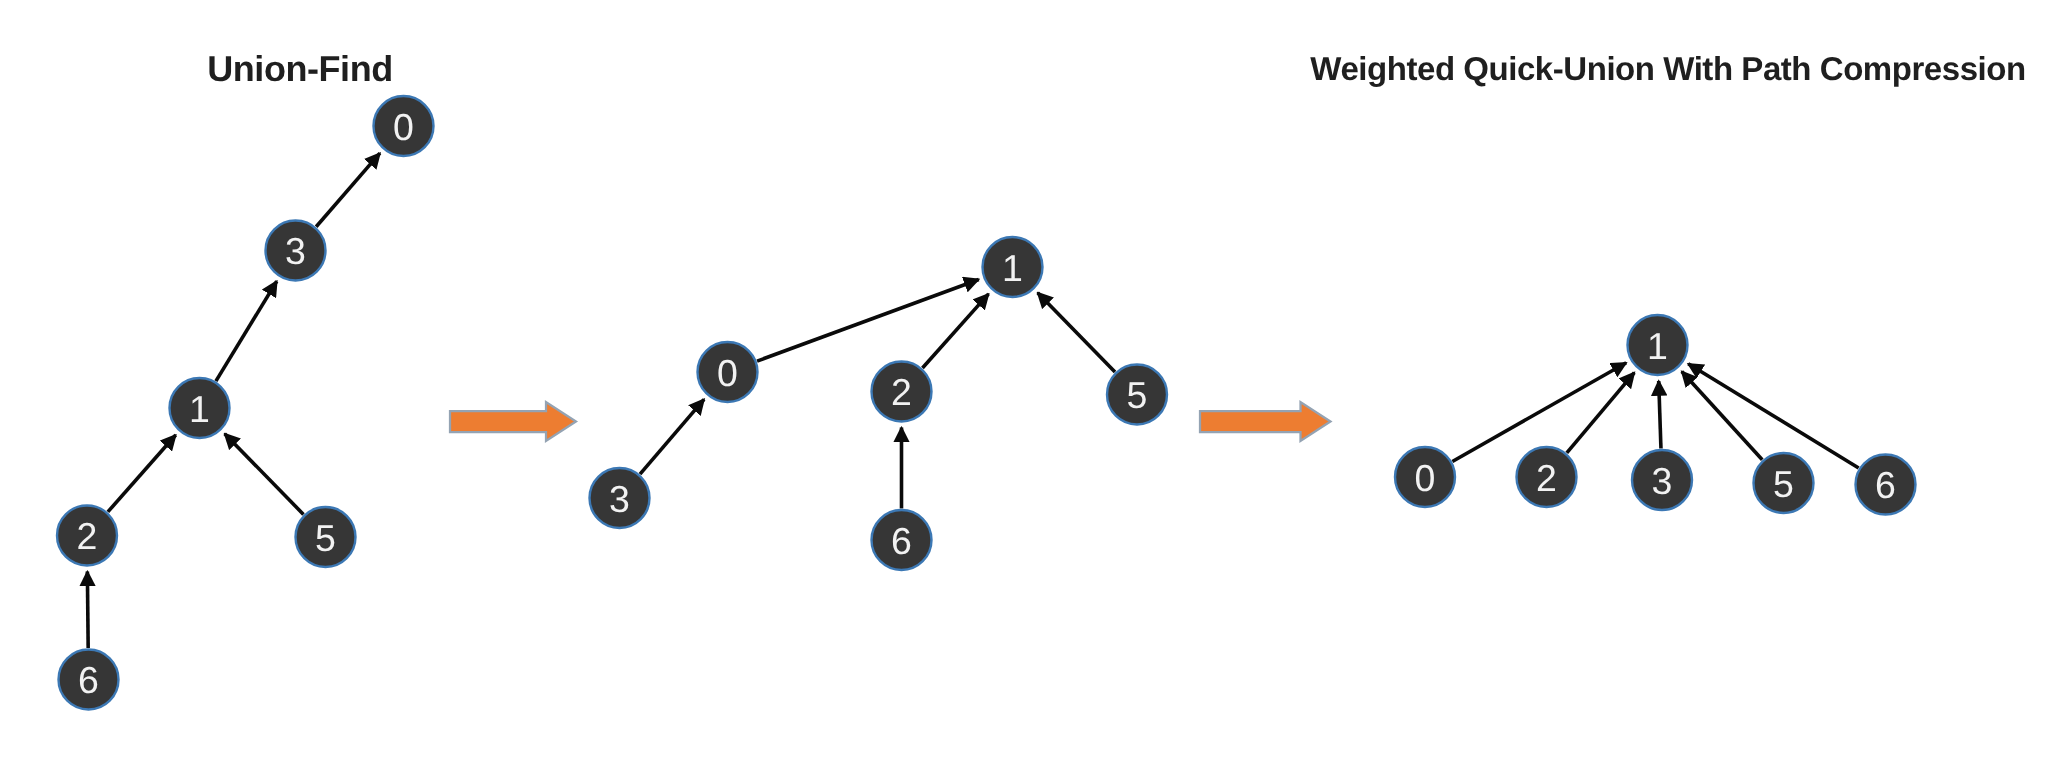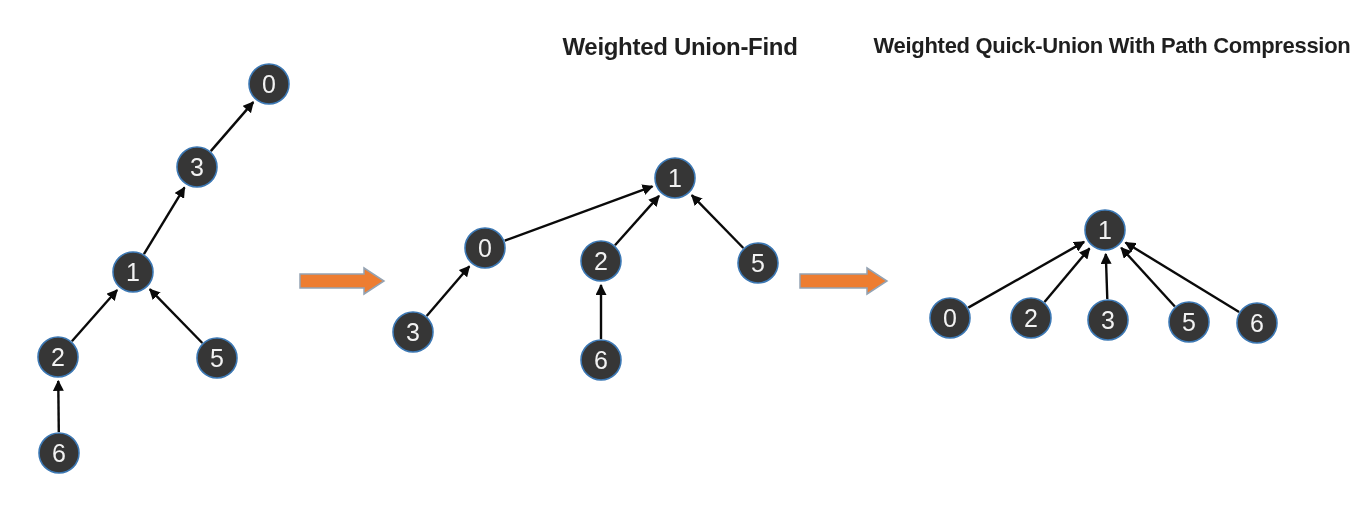--- a/index.html
+++ b/index.html
@@ -37,21 +37,21 @@
     font-size: 25px;
     fill: #f2f2f2;
     text-anchor: middle;
     pointer-events: none;
   }
 </style>
 </head>
 <body>
 
 <div class="canvas">
-  <div class="diagram-title title-1">Weighted Union-Find</div>
+  <div class="diagram-title title-0">Union-Find</div>
   <div class="diagram-title title-2">Weighted Quick-Union With Path Compression</div>
 
   <svg id="graph" width="1368" height="512" viewBox="0 0 1368 512">
     <defs>
       <marker id="arrowhead" viewBox="0 0 10 10" refX="9" refY="5" markerWidth="11" markerHeight="11" markerUnits="userSpaceOnUse" orient="auto">
         <path d="M 0 0 L 10 5 L 0 10 z" fill="#0a0a0a"></path>
       </marker>
     </defs>
   <g>
         <line x1="210.76081609633698" y1="151.13683700005598" x2="253.27335303275774" y2="102.12932914279317" stroke="#0a0a0a" stroke-width="2.4" marker-end="url(#arrowhead)"></line>

